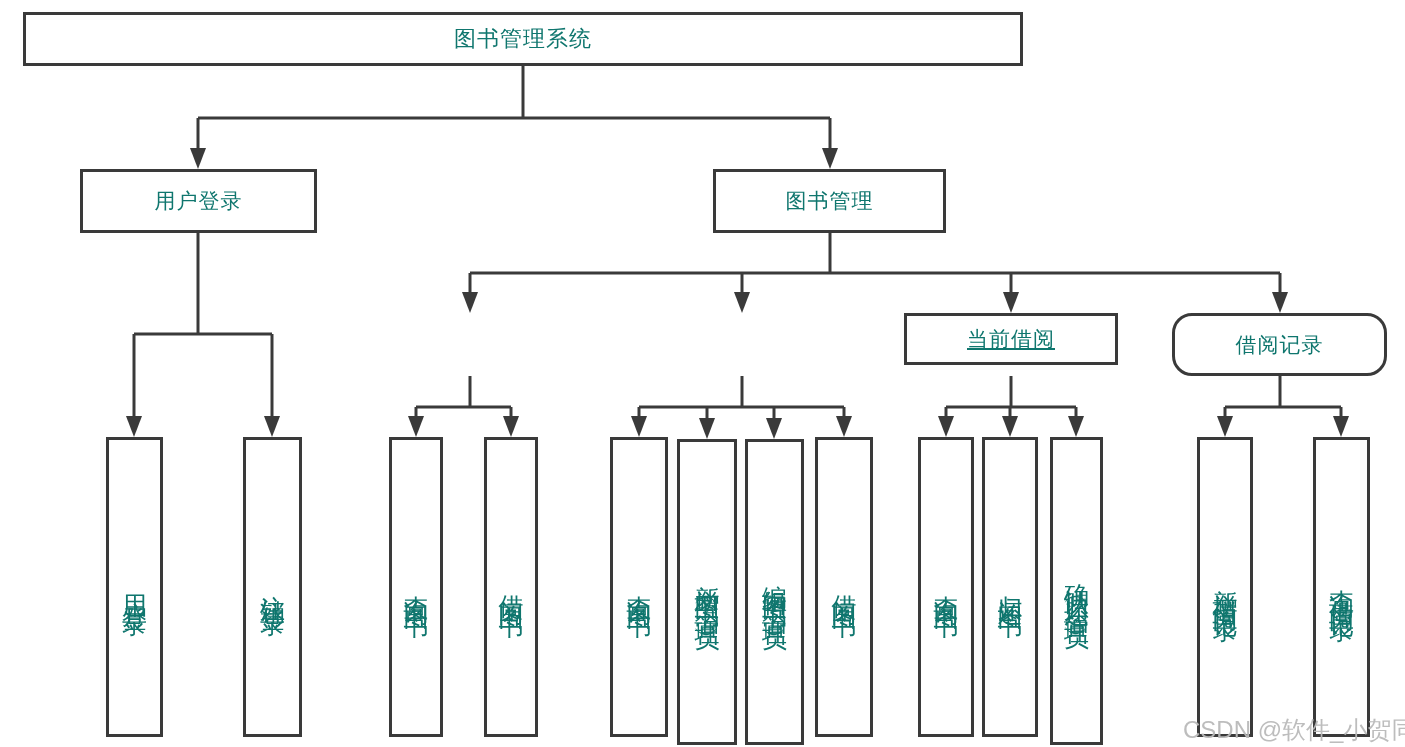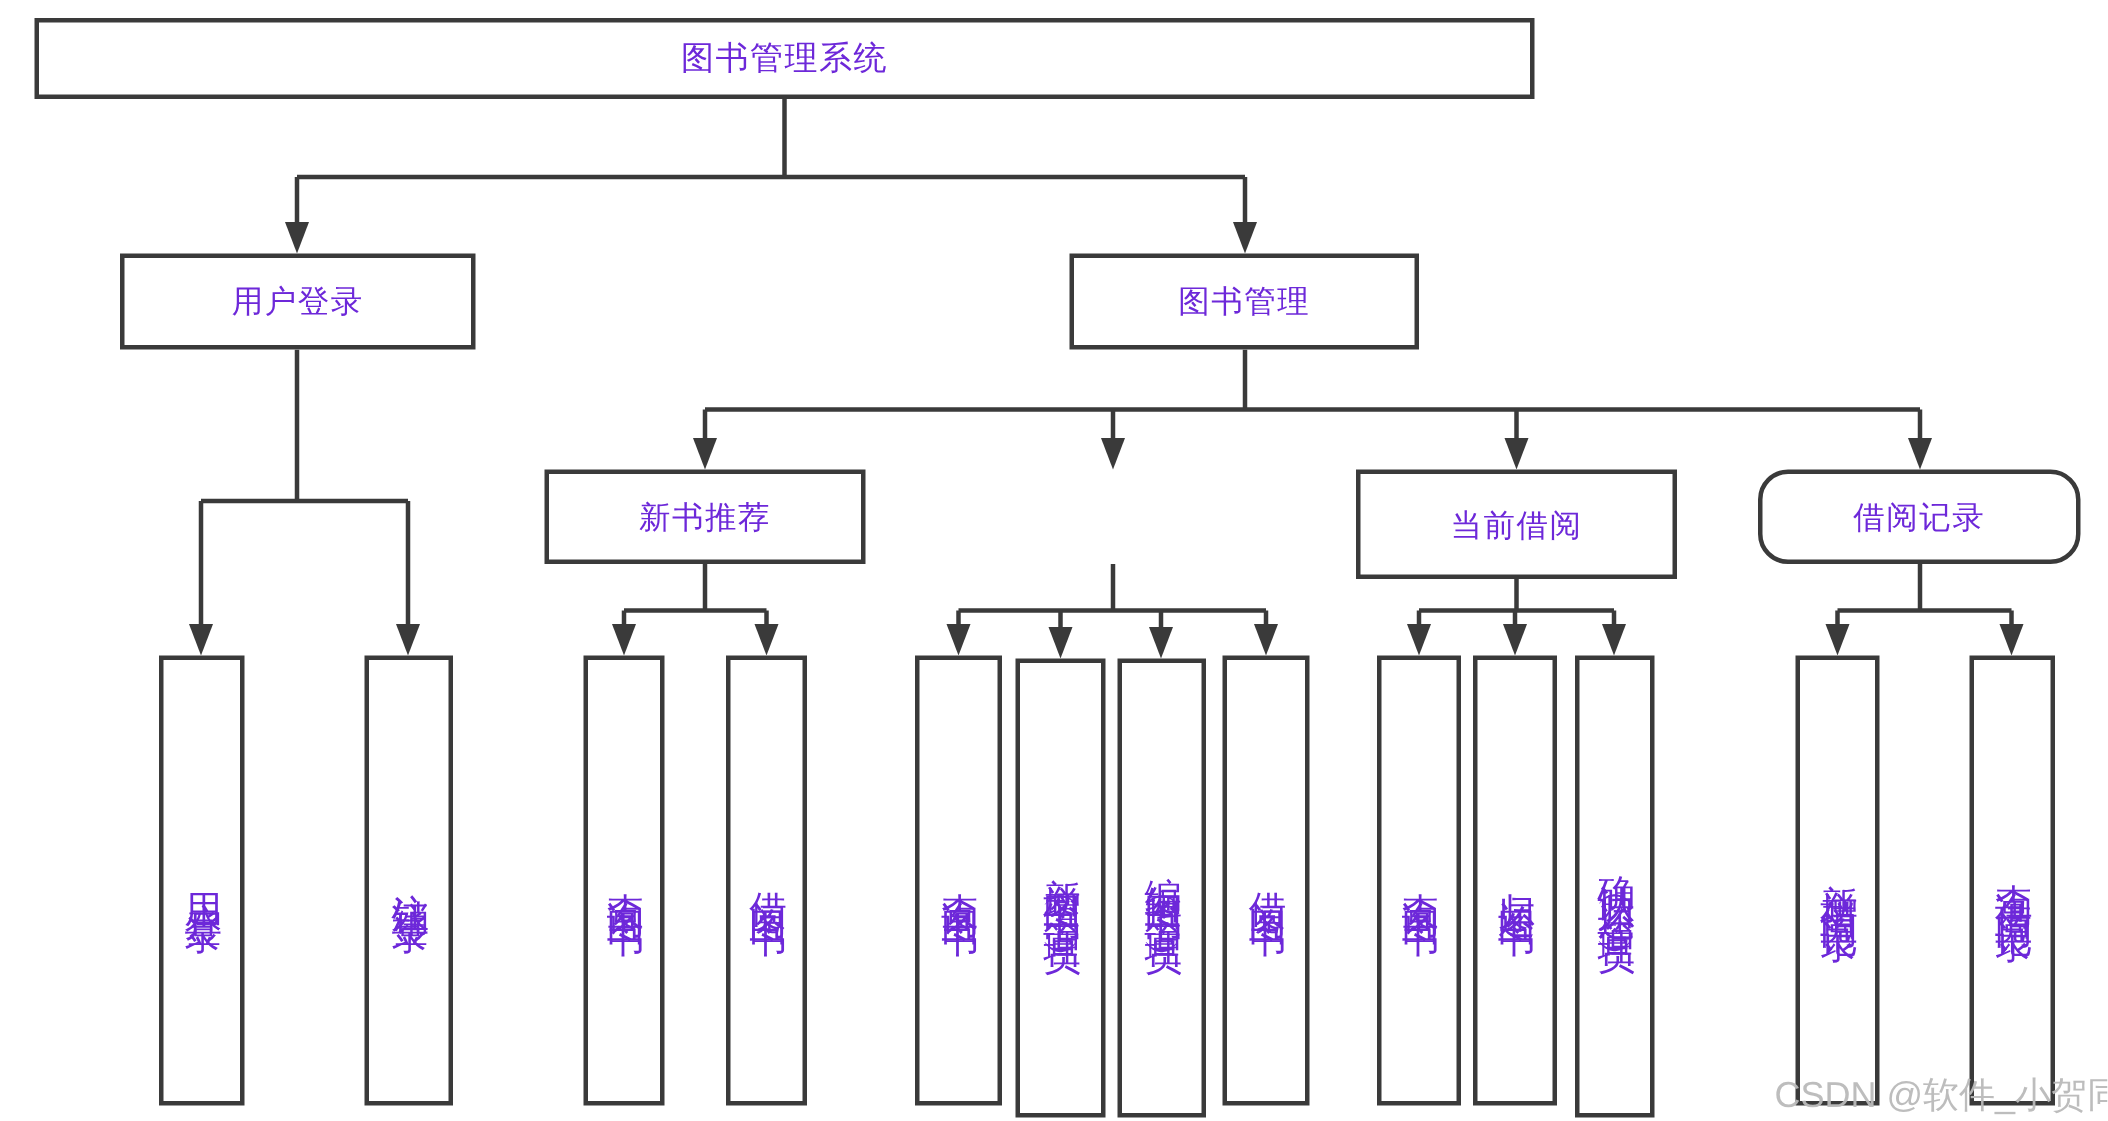--- a/index.html
+++ b/index.html
@@ -21,21 +21,21 @@
     pointer-events: none;
   }
 
   .node {
     position: absolute;
     background: #ffffff;
     border: 3px solid #3a3a3a;
     display: flex;
     align-items: center;
     justify-content: center;
-    color: #6d28d9;
+    color: #0f766e;
     z-index: 2;
   }
 
   .node.h { font-size: 21px; letter-spacing: 1px; }
 
   .node.root { font-size: 22px; letter-spacing: 1px; }
 
   .node.v {
     writing-mode: vertical-rl;
     text-orientation: mixed;
@@ -126,22 +126,21 @@
       <polygon points="1217,416 1233,416 1225,437"></polygon>
       <polygon points="1333,416 1349,416 1341,437"></polygon>
     </g>
   </svg>
 
   <div class="node root h" style="left:23px; top:12px; width:1000px; height:54px;">图书管理系统</div>
 
   <div class="node h" style="left:80px; top:169px; width:237px; height:64px;">用户登录</div>
   <div class="node h" style="left:713px; top:169px; width:233px; height:64px;text-align:right;">图书管理</div>
 
-  <div class="node h" style="left:363px; top:313px; width:214px; height:63px;">新书推荐</div>
-  <div class="node h" style="left:904px; top:313px; width:214px; height:73px;">当前借阅</div>
+  <div class="node h" style="left:904px; top:313px; width:214px; height:52px;text-decoration:underline;">当前借阅</div>
   <div class="node h" style="left:1172px; top:313px; width:215px; height:63px;border-radius:20px;">借阅记录</div>
 
   <div class="node v" style="left:106px; top:437px; width:57px; height:300px;">用户登录</div>
   <div class="node v" style="left:243px; top:437px; width:59px; height:300px;">注销登录</div>
 
   <div class="node v" style="left:389px; top:437px; width:54px; height:300px;">查询图书</div>
   <div class="node v" style="left:484px; top:437px; width:54px; height:300px;">借阅图书</div>
 
   <div class="node v" style="left:610px; top:437px; width:58px; height:300px;">查询图书</div>
   <div class="node v" style="left:677px; top:439px; width:60px; height:306px;">新增图书（管理员）</div>

